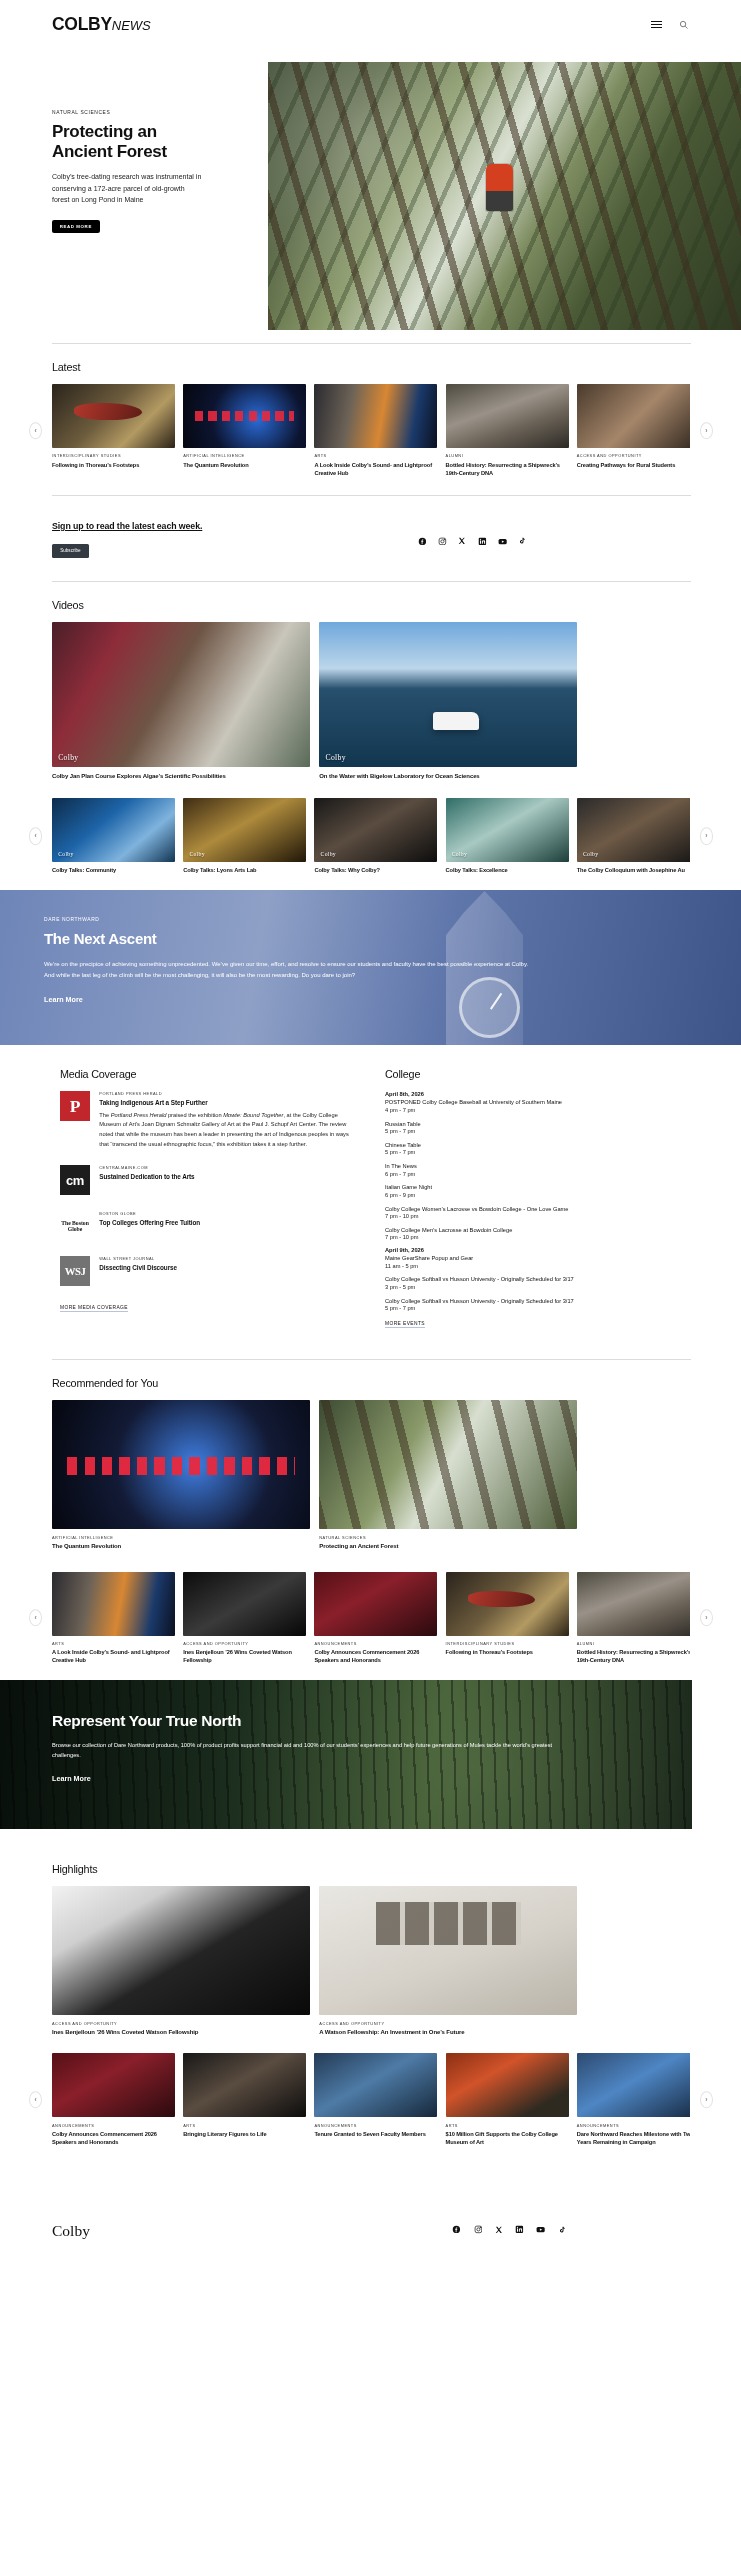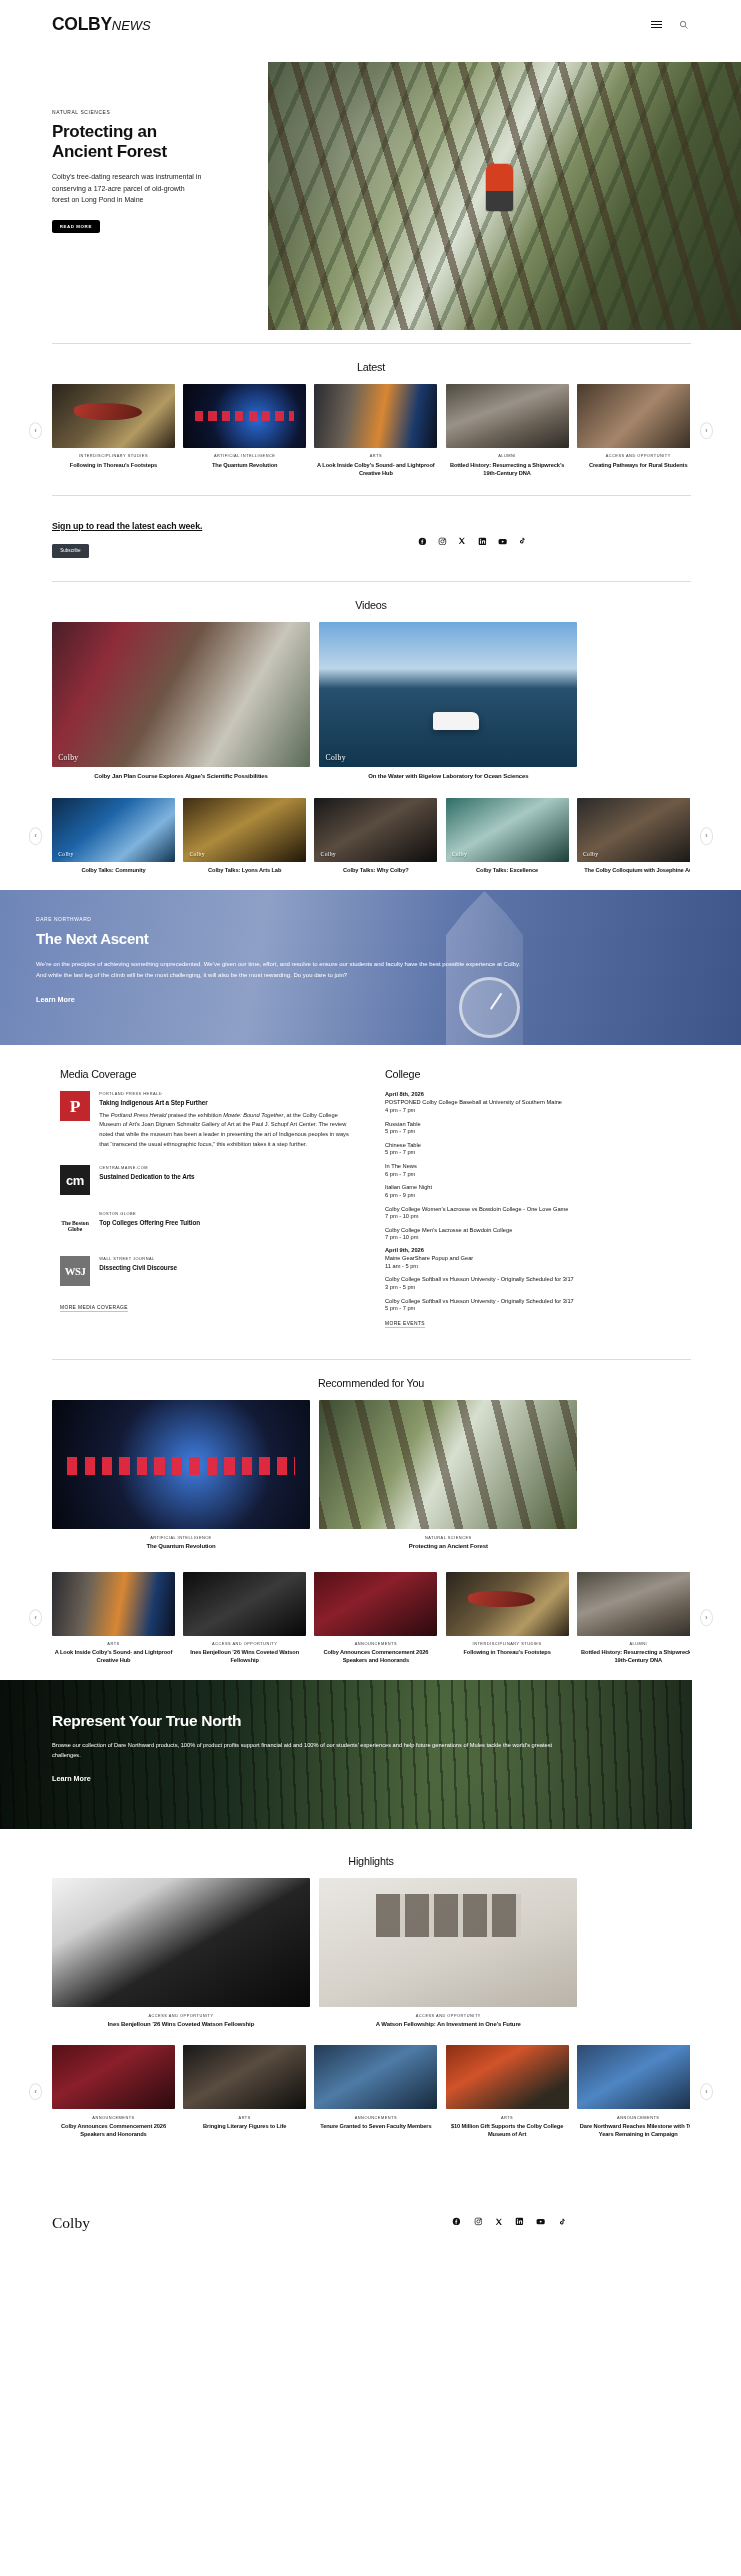--- a/index.html
+++ b/index.html
@@ -58,21 +58,21 @@
   }
   .hero-dek { font-size:7px; line-height:1.62; color:#222; margin-bottom:14.4px; }
   .btn-dark {
     display:inline-block; background:#000; color:#fff; border:none;
     font-size:4.4px; letter-spacing:0.6px; font-weight:600; text-transform:uppercase;
     padding:4.1px 7.7px; border-radius:2.1px; cursor:pointer;
     font-family:"Liberation Sans", sans-serif;
   }
 
   
-  .section { padding:0 52px;text-align:center; }
+  .section { padding:0 52px; }
   .sec-title { font-size:10.8px; font-weight:400; letter-spacing:-0.2px; margin-bottom:11.3px; }
   .hr { height:0.5px; background:#dcdcdc; width:639px; margin:0 auto; }
 
   
   .carousel { position:relative; }
   .track { display:flex; gap:8.2px; overflow:hidden; }
   .card { width:123px; flex:0 0 123px; }
   .card .thumb { width:123px; height:64px; border-radius:1px; overflow:hidden; position:relative; }
   .card .cat { font-size:3.9px; letter-spacing:0.5px; text-transform:uppercase; color:#333; margin:5.2px 0 3.6px; }
   .card .hl { font-size:5.7px; font-weight:700; line-height:1.32; letter-spacing:-0.1px; }
@@ -144,21 +144,21 @@
   }
   .banner .clock {
     position:absolute; right:222px; top:87px; width:61px; height:61px;
     border-radius:50%; border:3.1px solid rgba(255,255,255,.55);
     background:rgba(255,255,255,.18);
   }
   .banner .clock::after{
     content:""; position:absolute; left:50%; top:18%; width:1.5px; height:34%;
     background:rgba(255,255,255,.9); transform-origin:bottom center; transform:rotate(34deg);
   }
-  .banner-copy { position:absolute; left:36px; top:27px; width:505px; color:#fff; z-index:3; }
+  .banner-copy { position:absolute; left:44px; top:27px; width:505px; color:#fff; z-index:3; }
   .banner-eyebrow { font-size:4.9px; letter-spacing:0.6px; text-transform:uppercase; margin-bottom:8.2px; }
   .banner-title { font-size:15px; font-weight:700; letter-spacing:-0.3px; margin-bottom:11.3px; }
   .banner-text { font-size:6px; line-height:1.85; max-width:495px; margin-bottom:14.4px; }
   .banner-link { font-size:7.2px; font-weight:700; text-decoration:none; color:#fff; cursor:pointer; }
 
   
   .two-col { display:flex; gap:31px; padding:23px 52px 0; }
   .col-media { width:294px;margin-left:8px; }
   .col-events { width:294px; }
   .media-item { display:flex; gap:9.3px; margin-bottom:15.5px; }
@@ -558,21 +558,21 @@
   </section>
 
   <section class="dark-banner">
     <div class="db-copy">
       <div class="db-title">Represent Your True North</div>
       <div class="db-text">Browse our collection of Dare Northward products, 100% of product profits support financial aid and 100% of our students’ experiences and help future generations of Mules tackle the world’s greatest challenges.</div>
       <a class="banner-link">Learn More</a>
     </div>
   </section>
 
-  <section class="section" style="padding-top:26px;padding-bottom:15.5px;">
+  <section class="section" style="padding-top:34px;padding-bottom:15.5px;">
     <h2 class="sec-title">Highlights</h2>
     <div class="hl-grid">
       <article class="hl-card">
         <div class="hthumb ha"></div>
         <div class="cat">ACCESS AND OPPORTUNITY</div>
         <div class="hl">Ines Benjelloun ’26 Wins Coveted Watson Fellowship</div>
       </article>
       <article class="hl-card">
         <div class="hthumb hb"></div>
         <div class="cat">ACCESS AND OPPORTUNITY</div>

